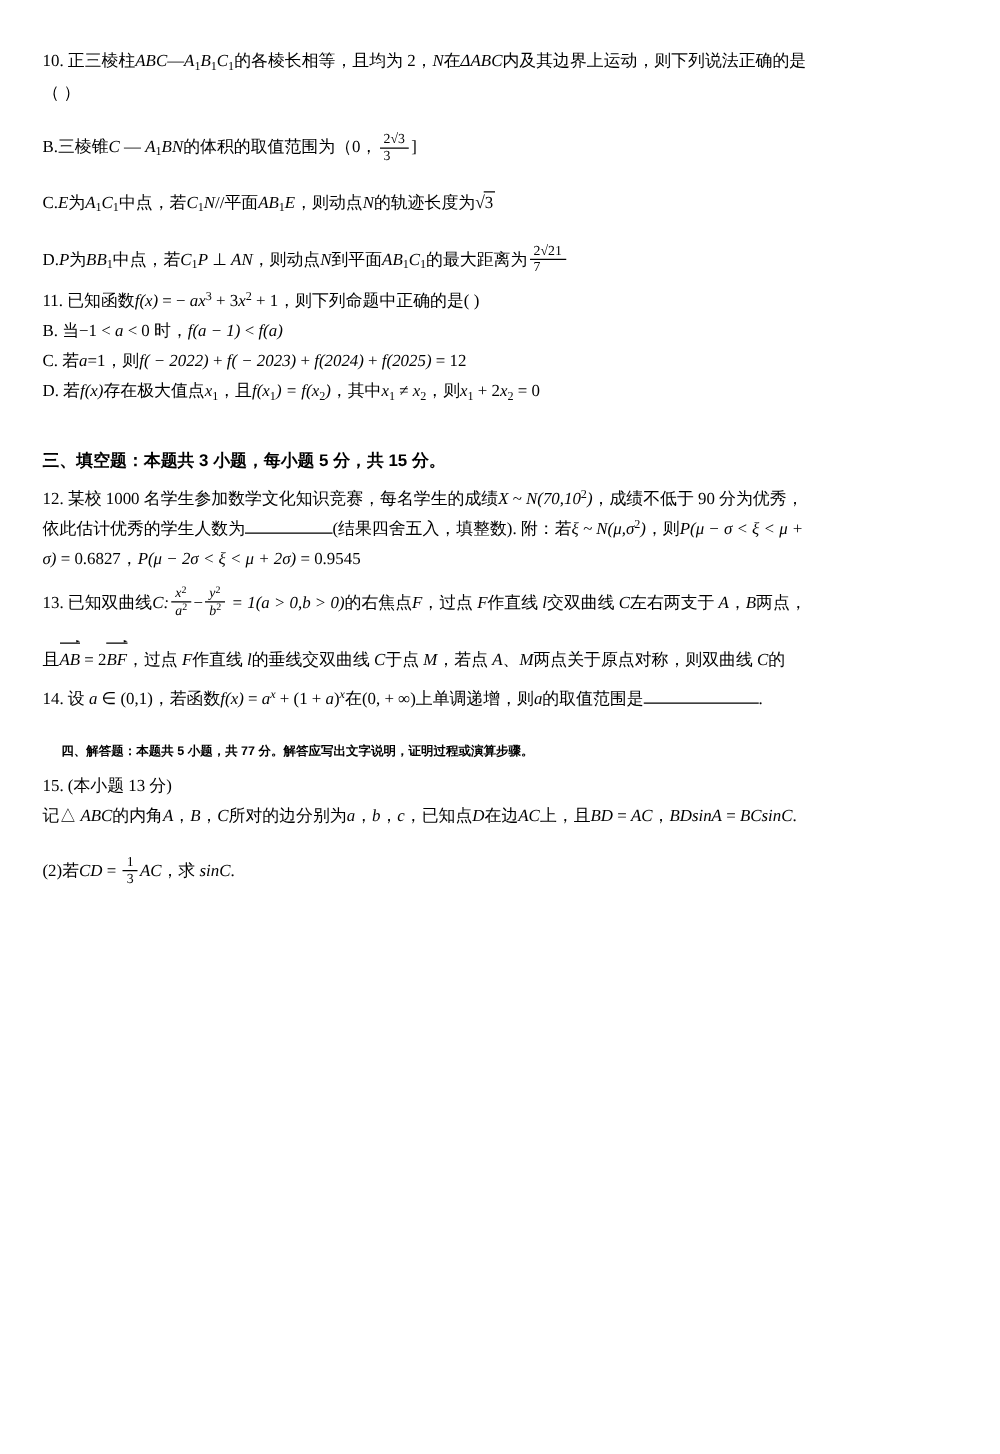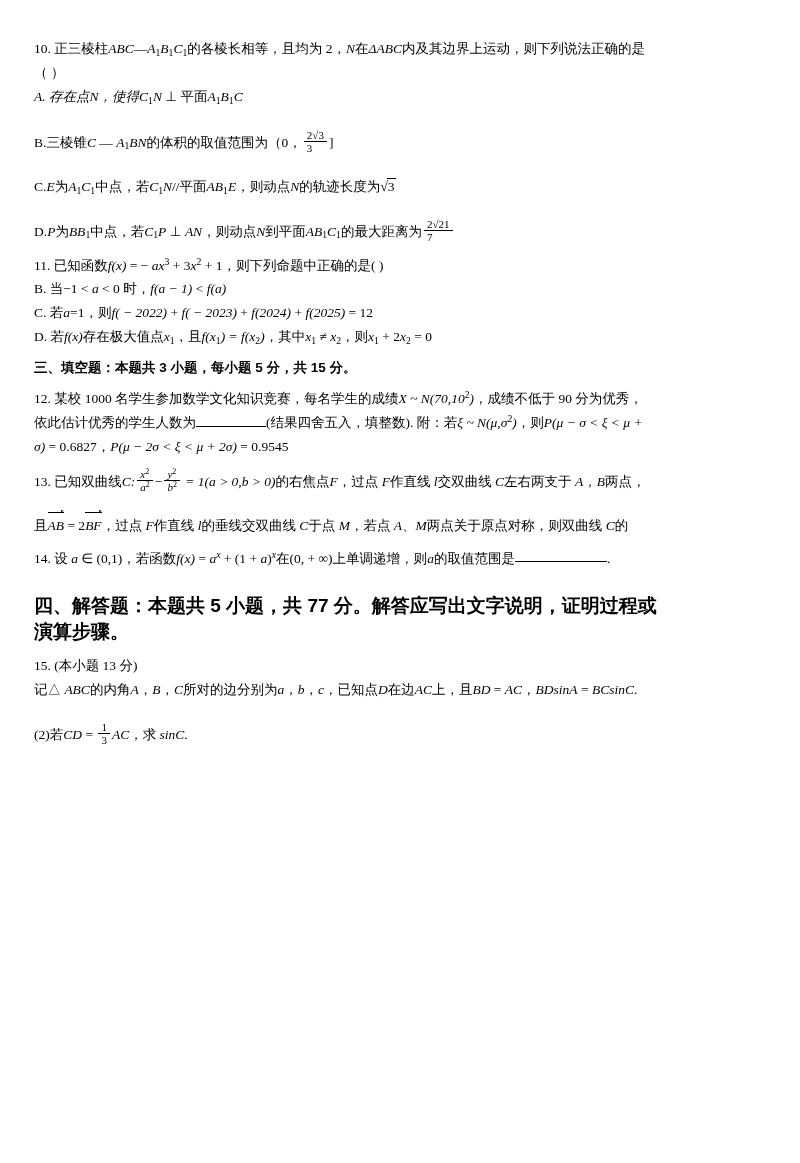--- a/index.html
+++ b/index.html
@@ -25,31 +25,32 @@
     line-height: 1.62;
     margin: 0 0 2px 0;
   }
   .q {
     margin-top: 10px;
   }
   .q:first-child { margin-top: 0; }
   .it { font-style: italic; }
   .sec-head {
     font-weight: bold;
-    margin-top: 10px;
+    margin-top: 35px;
     margin-bottom: 6px;
     font-family: "Liberation Sans", sans-serif;
     font-size: 13.5px;
   }
   .sec-head-2 {
     font-weight: bold;
     margin-top: 24px;
     margin-bottom: 6px;
     font-family: "Liberation Sans", sans-serif;
-    font-size: 19px;
+    font-size: 10px;
+    margin-left: 15px;
   }
   
   .frac {
     display: inline-block;
     vertical-align: -0.52em;
     text-align: left;
     font-size: 0.82em;
     line-height: 1.12;
     margin: 0 2px;
   }
@@ -105,23 +106,20 @@
 </head>
 <body>
 
 <div class="page">
 
   <div class="q">
     <div class="line">
       <span>10. 正三棱柱</span><span class="it">ABC</span><span>—</span><span class="it">A</span><sub>1</sub><span class="it">B</span><sub>1</sub><span class="it">C</span><sub>1</sub><span>的各棱长相等，且均为 2，</span><span class="it">N</span><span>在</span><span class="it">ΔABC</span><span>内及其边界上运动，则下列说法正确的是</span>
     </div>
     <div class="line">（    ）</div>
-    <div class="line">
-      <span class="it">A. 存在点</span><span class="it">N</span><span class="it">，使得</span><span class="it">C</span><sub>1</sub><span class="it">N</span><span> ⊥ </span><span>平面</span><span class="it">A</span><sub>1</sub><span class="it">B</span><sub>1</sub><span class="it">C</span>
-    </div>
     <div class="line blockline">
       <span>B.三棱锥</span><span class="it">C</span><span> — </span><span class="it">A</span><sub>1</sub><span class="it">BN</span><span>的体积的取值范围为（0，</span><span class="frac"><span class="num">2√3</span><span class="den">3</span></span><span>]</span>
     </div>
     <div class="line blockline">
       <span>C.</span><span class="it">E</span><span>为</span><span class="it">A</span><sub>1</sub><span class="it">C</span><sub>1</sub><span>中点，若</span><span class="it">C</span><sub>1</sub><span class="it">N</span><span>//</span><span>平面</span><span class="it">AB</span><sub>1</sub><span class="it">E</span><span>，则动点</span><span class="it">N</span><span>的轨迹长度为</span><span class="sqrt"><span class="rad">√</span><span class="val">3</span></span>
     </div>
     <div class="line blockline">
       <span>D.</span><span class="it">P</span><span>为</span><span class="it">BB</span><sub>1</sub><span>中点，若</span><span class="it">C</span><sub>1</sub><span class="it">P</span><span> ⊥ </span><span class="it">AN</span><span>，则动点</span><span class="it">N</span><span>到平面</span><span class="it">AB</span><sub>1</sub><span class="it">C</span><sub>1</sub><span>的最大距离为</span><span class="frac"><span class="num">2√21</span><span class="den">7</span></span>
     </div>
   </div>

